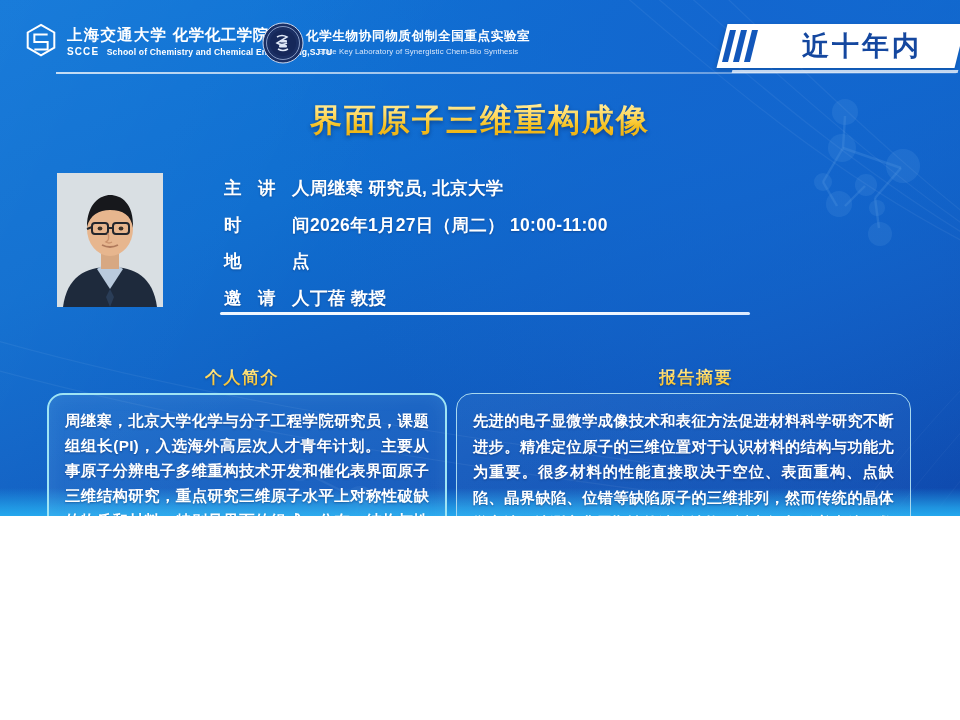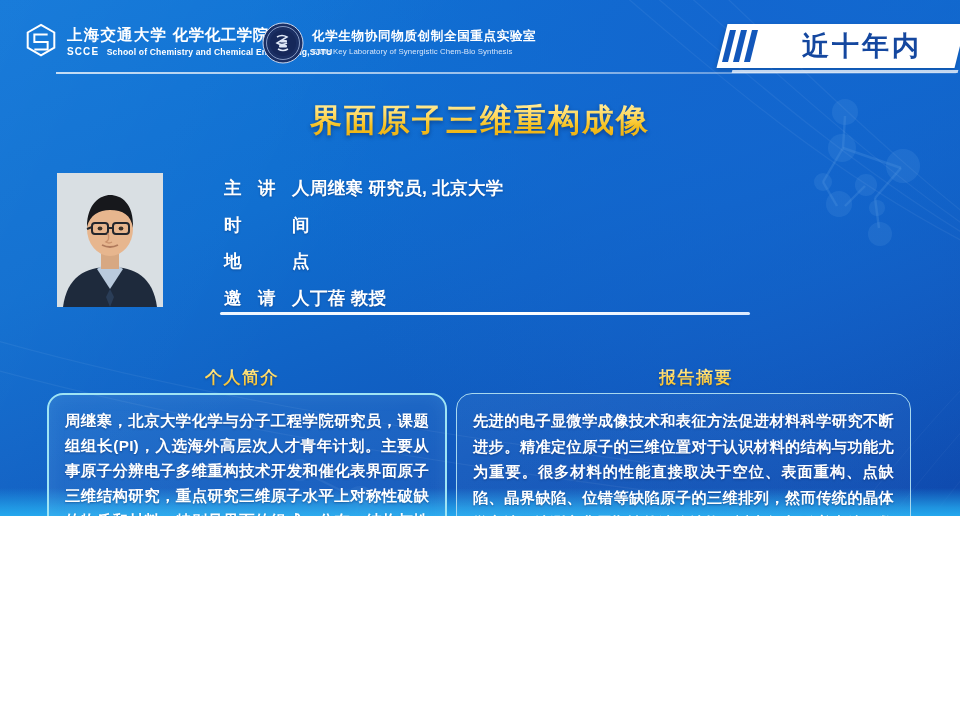--- a/index.html
+++ b/index.html
@@ -33,21 +33,21 @@
   .logo-sjtu { left: 22px; top: 22px; }
   .hexmark { width: 38px; height: 40px; flex: 0 0 auto; }
   .sjtu-txt { margin-left: 7px; display: flex; flex-direction: column; justify-content: center; }
   .sjtu-cn { color: #fff; font-size: 15.5px; font-weight: bold; letter-spacing: 1.2px; line-height: 1.15; white-space: nowrap; }
   .sjtu-cn .dept { letter-spacing: .5px; }
   .sjtu-en { color: #fff; font-size: 8.6px; font-weight: bold; letter-spacing: .15px; line-height: 1.2; margin-top: 2px; white-space: nowrap; }
   .sjtu-en .scce { font-size: 10px; letter-spacing: 1.1px; margin-right: 5px; }
 
   .logo-lab { left: 262px; top: 22px; }
   .seal { width: 42px; height: 42px; flex: 0 0 auto; }
-  .lab-txt { margin-left: 8px; display: flex; flex-direction: column; }
+  .lab-txt { margin-left: 2px; display: flex; flex-direction: column; align-items: center; }
   .lab-cn { color: #fff; font-size: 12.6px; font-weight: bold; letter-spacing: .6px; line-height: 1.2; white-space: nowrap; }
   .lab-en { color: #d7e6fa; font-size: 7.8px; letter-spacing: .1px; line-height: 1.3; margin-top: 3px; white-space: nowrap; }
 
   .header-rule {
     position: absolute; left: 56px; top: 72px; width: 900px; height: 1.5px;
     background: linear-gradient(90deg, rgba(255,255,255,.75) 0%, rgba(255,255,255,.55) 55%, rgba(255,255,255,.12) 100%);
   }
 
   
   .ribbon { position: absolute; right: 0; top: 24px; width: 262px; height: 48px; }
@@ -295,20 +295,21 @@
         <span>人</span>
       </span>
       <span class="info-value">周继寒 研究员, 北京大学</span>
     </div>
     <div class="info-row">
       <span class="info-label">
         <span>时</span>
         <span></span>
         <span>间</span>
       </span>
+      <span class="info-value">2026年1月27日（周二） 10:00-11:00</span>
     </div>
     <div class="info-row">
       <span class="info-label">
         <span>地</span>
         <span></span>
         <span>点</span>
       </span>
     </div>
     <div class="info-row">
       <span class="info-label">

